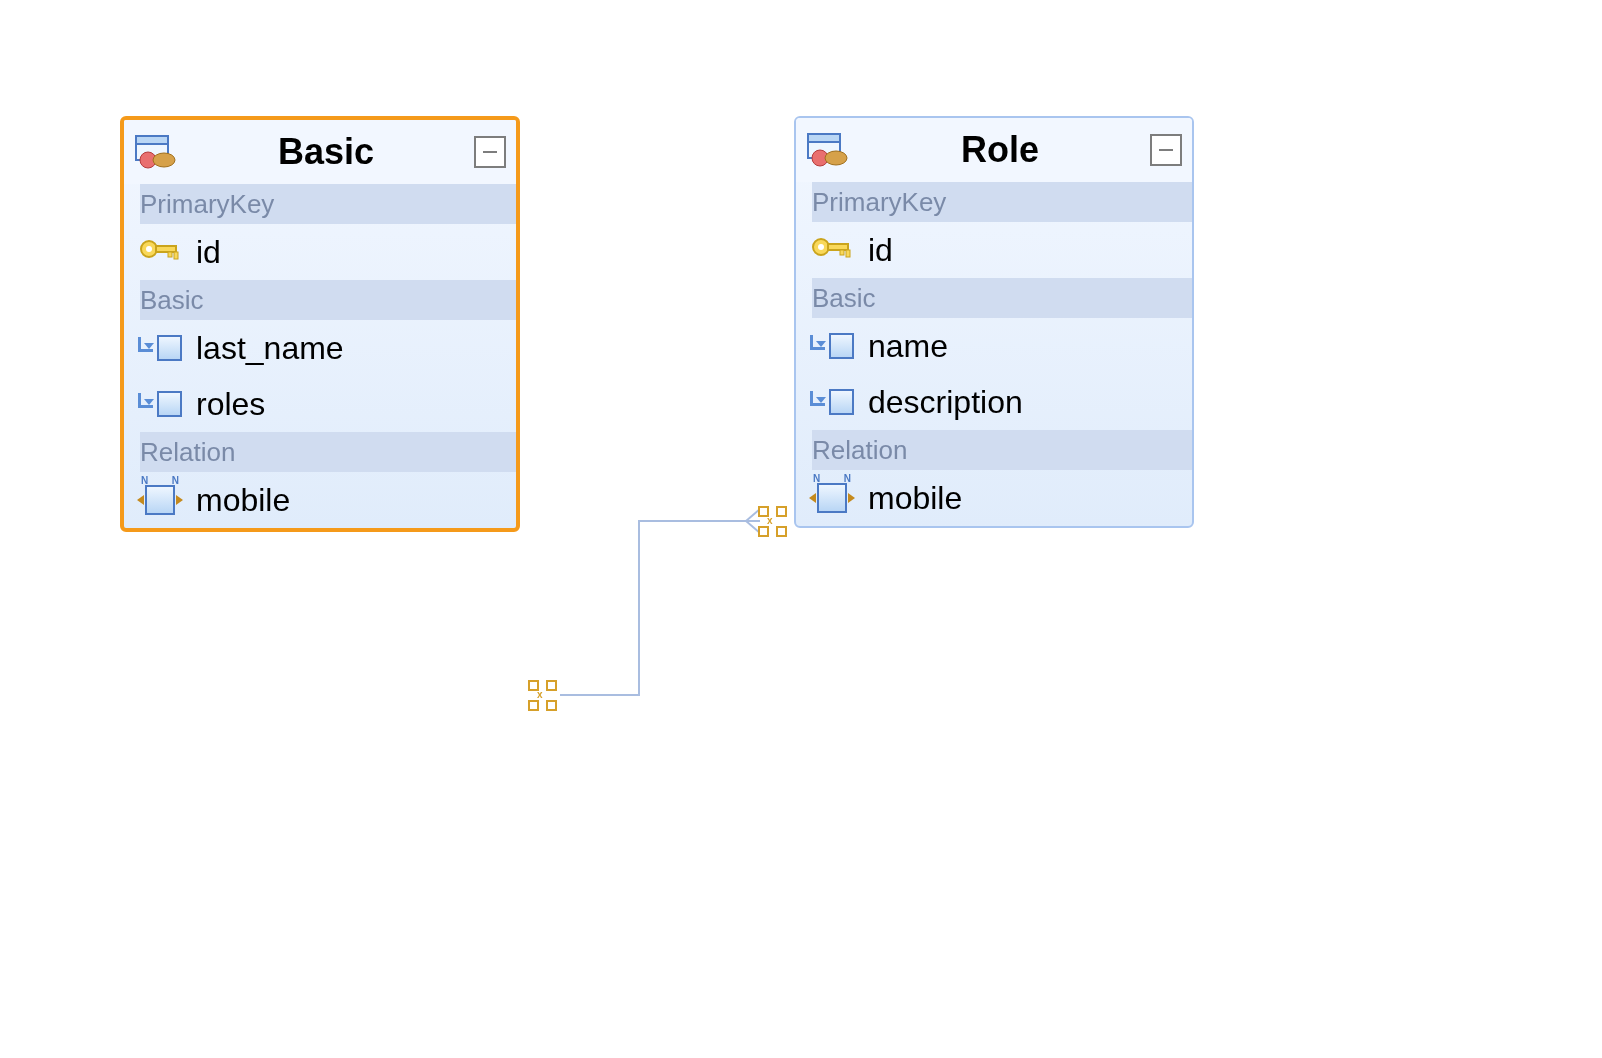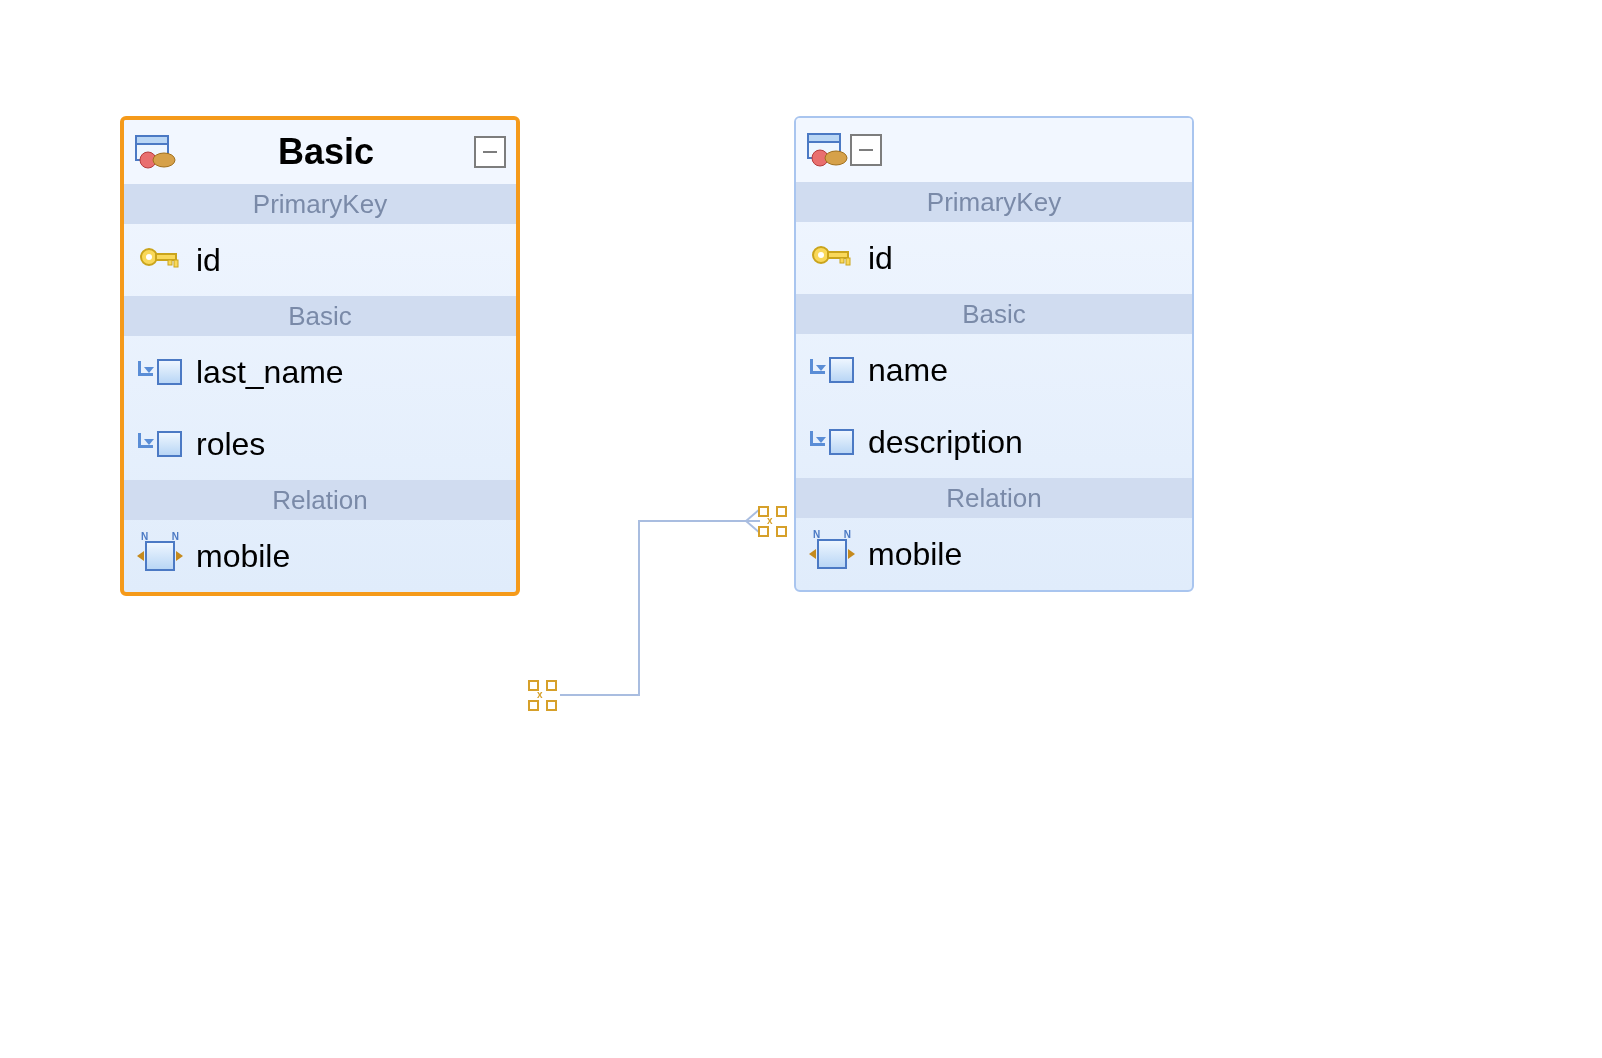--- a/index.html
+++ b/index.html
@@ -35,30 +35,30 @@
     border:2px solid #7d7d7d;
     background:#fff;
     display:flex;align-items:center;justify-content:center;
     cursor:pointer;
   }
   .collapse-btn .bar{width:14px;height:2px;background:#7d7d7d;}
 
   .section-label{
     height:40px;
     line-height:40px;
-    text-align:center;
     font-size:26px;
     color:#7a8aa8;
     background:#d0dcf0;
+    margin-left:16px;
   }
 
   .row{
     display:flex;
     align-items:center;
-    height:72px;
+    height:56px;
     padding:0 14px;
     gap:14px;
     font-size:32px;
     color:#000;
     cursor:default;
   }
 
   
   .ico{width:44px;height:36px;flex:none;position:relative;}
 
@@ -157,20 +157,21 @@
   <div class="entity" style="left:794px;top:116px;width:400px;">
     <div class="entity-header">
       <span class="ico ico-entity">
         <svg viewBox="0 0 44 36">
           <rect x="2" y="2" width="32" height="24" fill="#eef6ff" stroke="#4b79c4" stroke-width="2"></rect>
           <rect x="2" y="2" width="32" height="8" fill="#b9d6f5" stroke="#4b79c4" stroke-width="2"></rect>
           <circle cx="14" cy="26" r="8" fill="#e96f6f" stroke="#b53c3c" stroke-width="1"></circle>
           <ellipse cx="30" cy="26" rx="11" ry="7" fill="#d6a14a" stroke="#a06f1d" stroke-width="1"></ellipse>
         </svg>
       </span>
+      <span class="entity-title">Role</span>
       <span class="collapse-btn">
           <span class="bar"></span>
         </span>
     </div>
     <div class="section-label">PrimaryKey</div>
     <div class="row">
       <span class="ico ico-key">
         <svg viewBox="0 0 44 30">
             <circle cx="11" cy="15" r="8" fill="#f9d85a" stroke="#caa41c" stroke-width="2"></circle>
             <circle cx="11" cy="15" r="3" fill="#fff"></circle>

